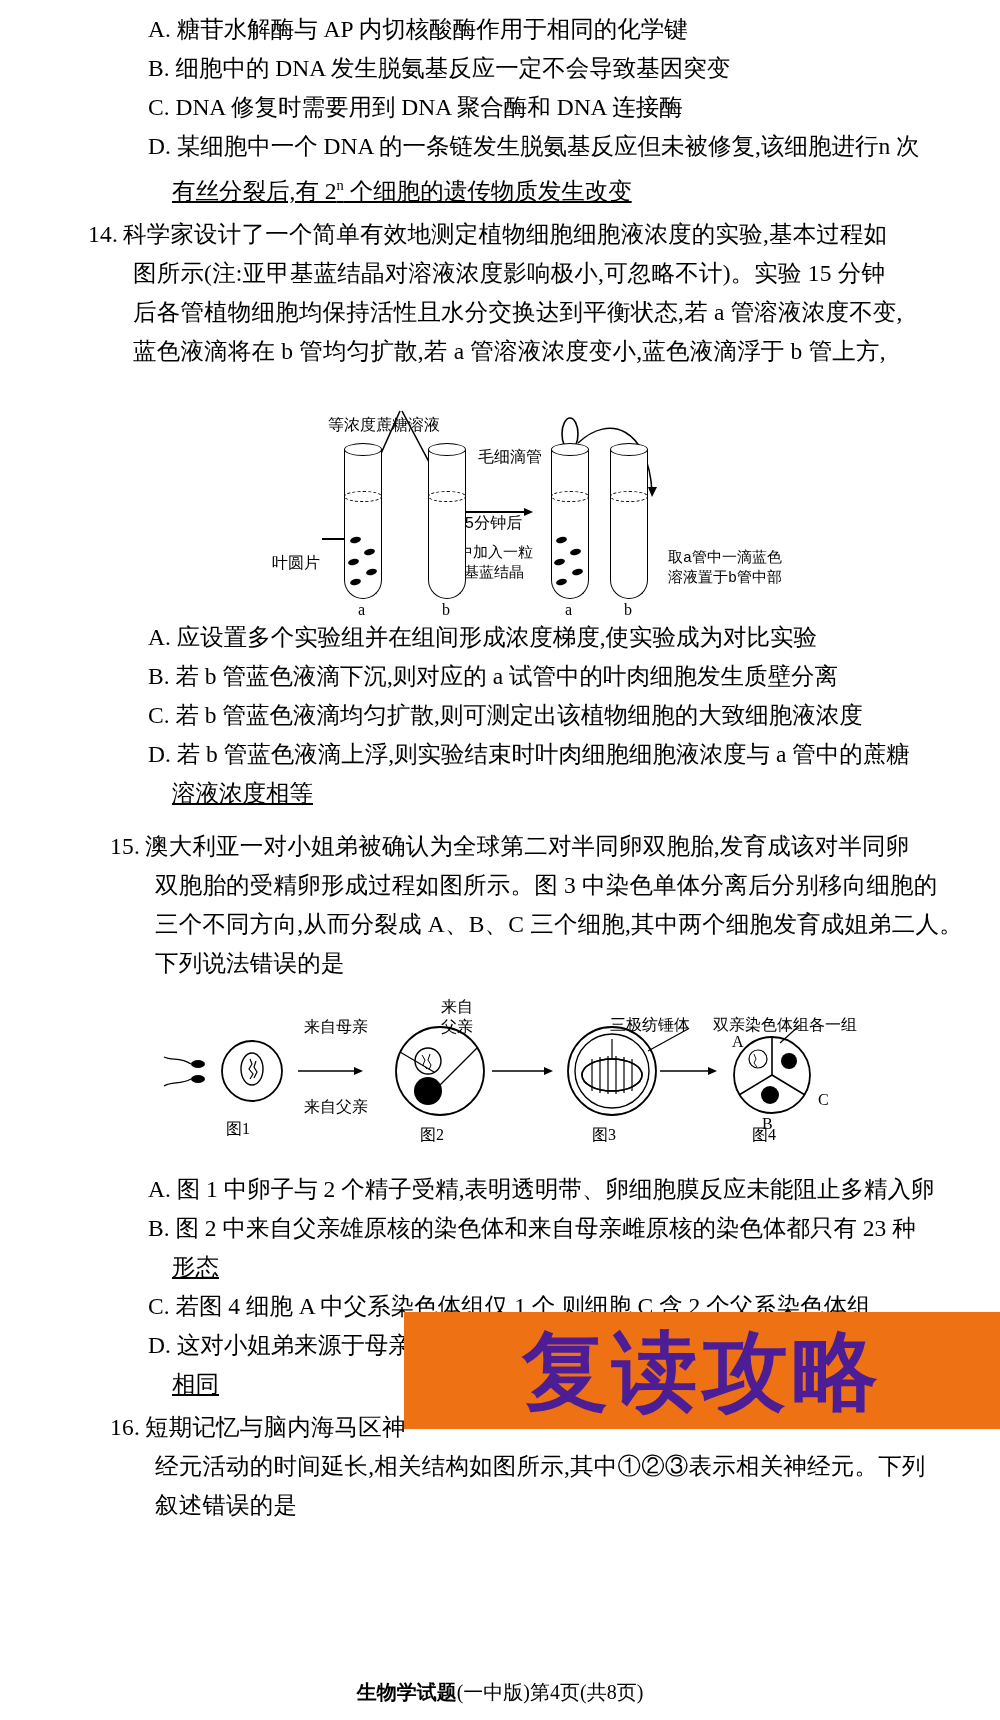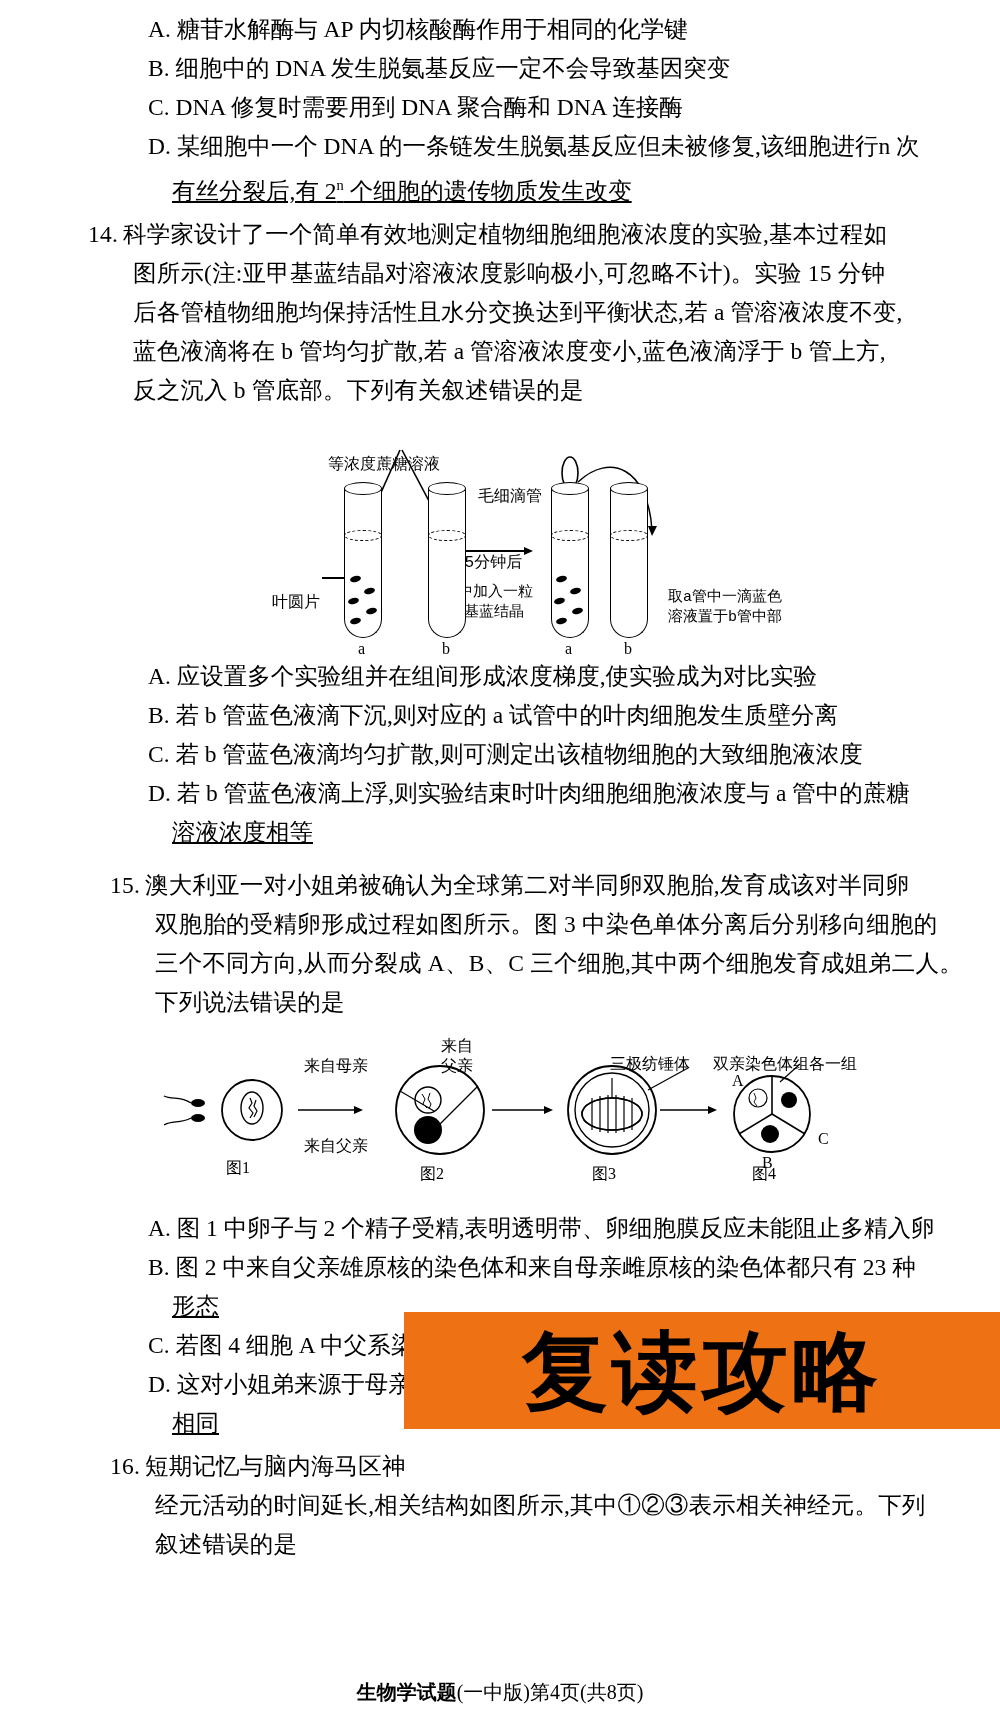--- a/index.html
+++ b/index.html
@@ -118,21 +118,21 @@
     top: 1312px;
     width: 596px;
     height: 117px;
     background: #ee7214;
     display: flex;
     align-items: center;
     justify-content: center;
     z-index: 50;
   }
   .watermark span {
-    color: #000000;
+    color: #4c1d95;
     font-size: 86px;
     font-weight: bold;
     letter-spacing: 4px;
     font-family: "DejaVu Sans", "Liberation Sans", sans-serif;
     line-height: 1;
   }
 
   
   .footer {
     position: absolute;
@@ -160,21 +160,20 @@
       <span>D. 某细胞中一个 DNA 的一条链发生脱氨基反应但未被修复,该细胞进行n 次</span>
     </div>
     <div class="opt indent1"><span>有丝分裂后,有 2</span><sup>n</sup><span> 个细胞的遗传物质发生改变</span></div>
   </div>
 
   <div style="padding-left:88px; margin-top:4px;">
     <div class="qline"><span style="display:inline-block;width:35px">14.</span><span>科学家设计了一个简单有效地测定植物细胞细胞液浓度的实验,基本过程如</span></div>
     <div class="qline indent-q">图所示(注:亚甲基蓝结晶对溶液浓度影响极小,可忽略不计)。实验 15 分钟</div>
     <div class="qline indent-q">后各管植物细胞均保持活性且水分交换达到平衡状态,若 a 管溶液浓度不变,</div>
     <div class="qline indent-q">蓝色液滴将在 b 管均匀扩散,若 a 管溶液浓度变小,蓝色液滴浮于 b 管上方,</div>
-    <div class="qline indent-q">反之沉入 b 管底部。下列有关叙述错误的是</div>
   </div>
 
   <div class="fig14">
 
     <div class="fig-label" style="left:328px; top:10px;">等浓度蔗糖溶液</div>
 
     <div class="fig-label" style="left:478px; top:42px;">毛细滴管</div>
 
     <div class="fig-label" style="left:272px; top:148px;">叶圆片</div>
 

